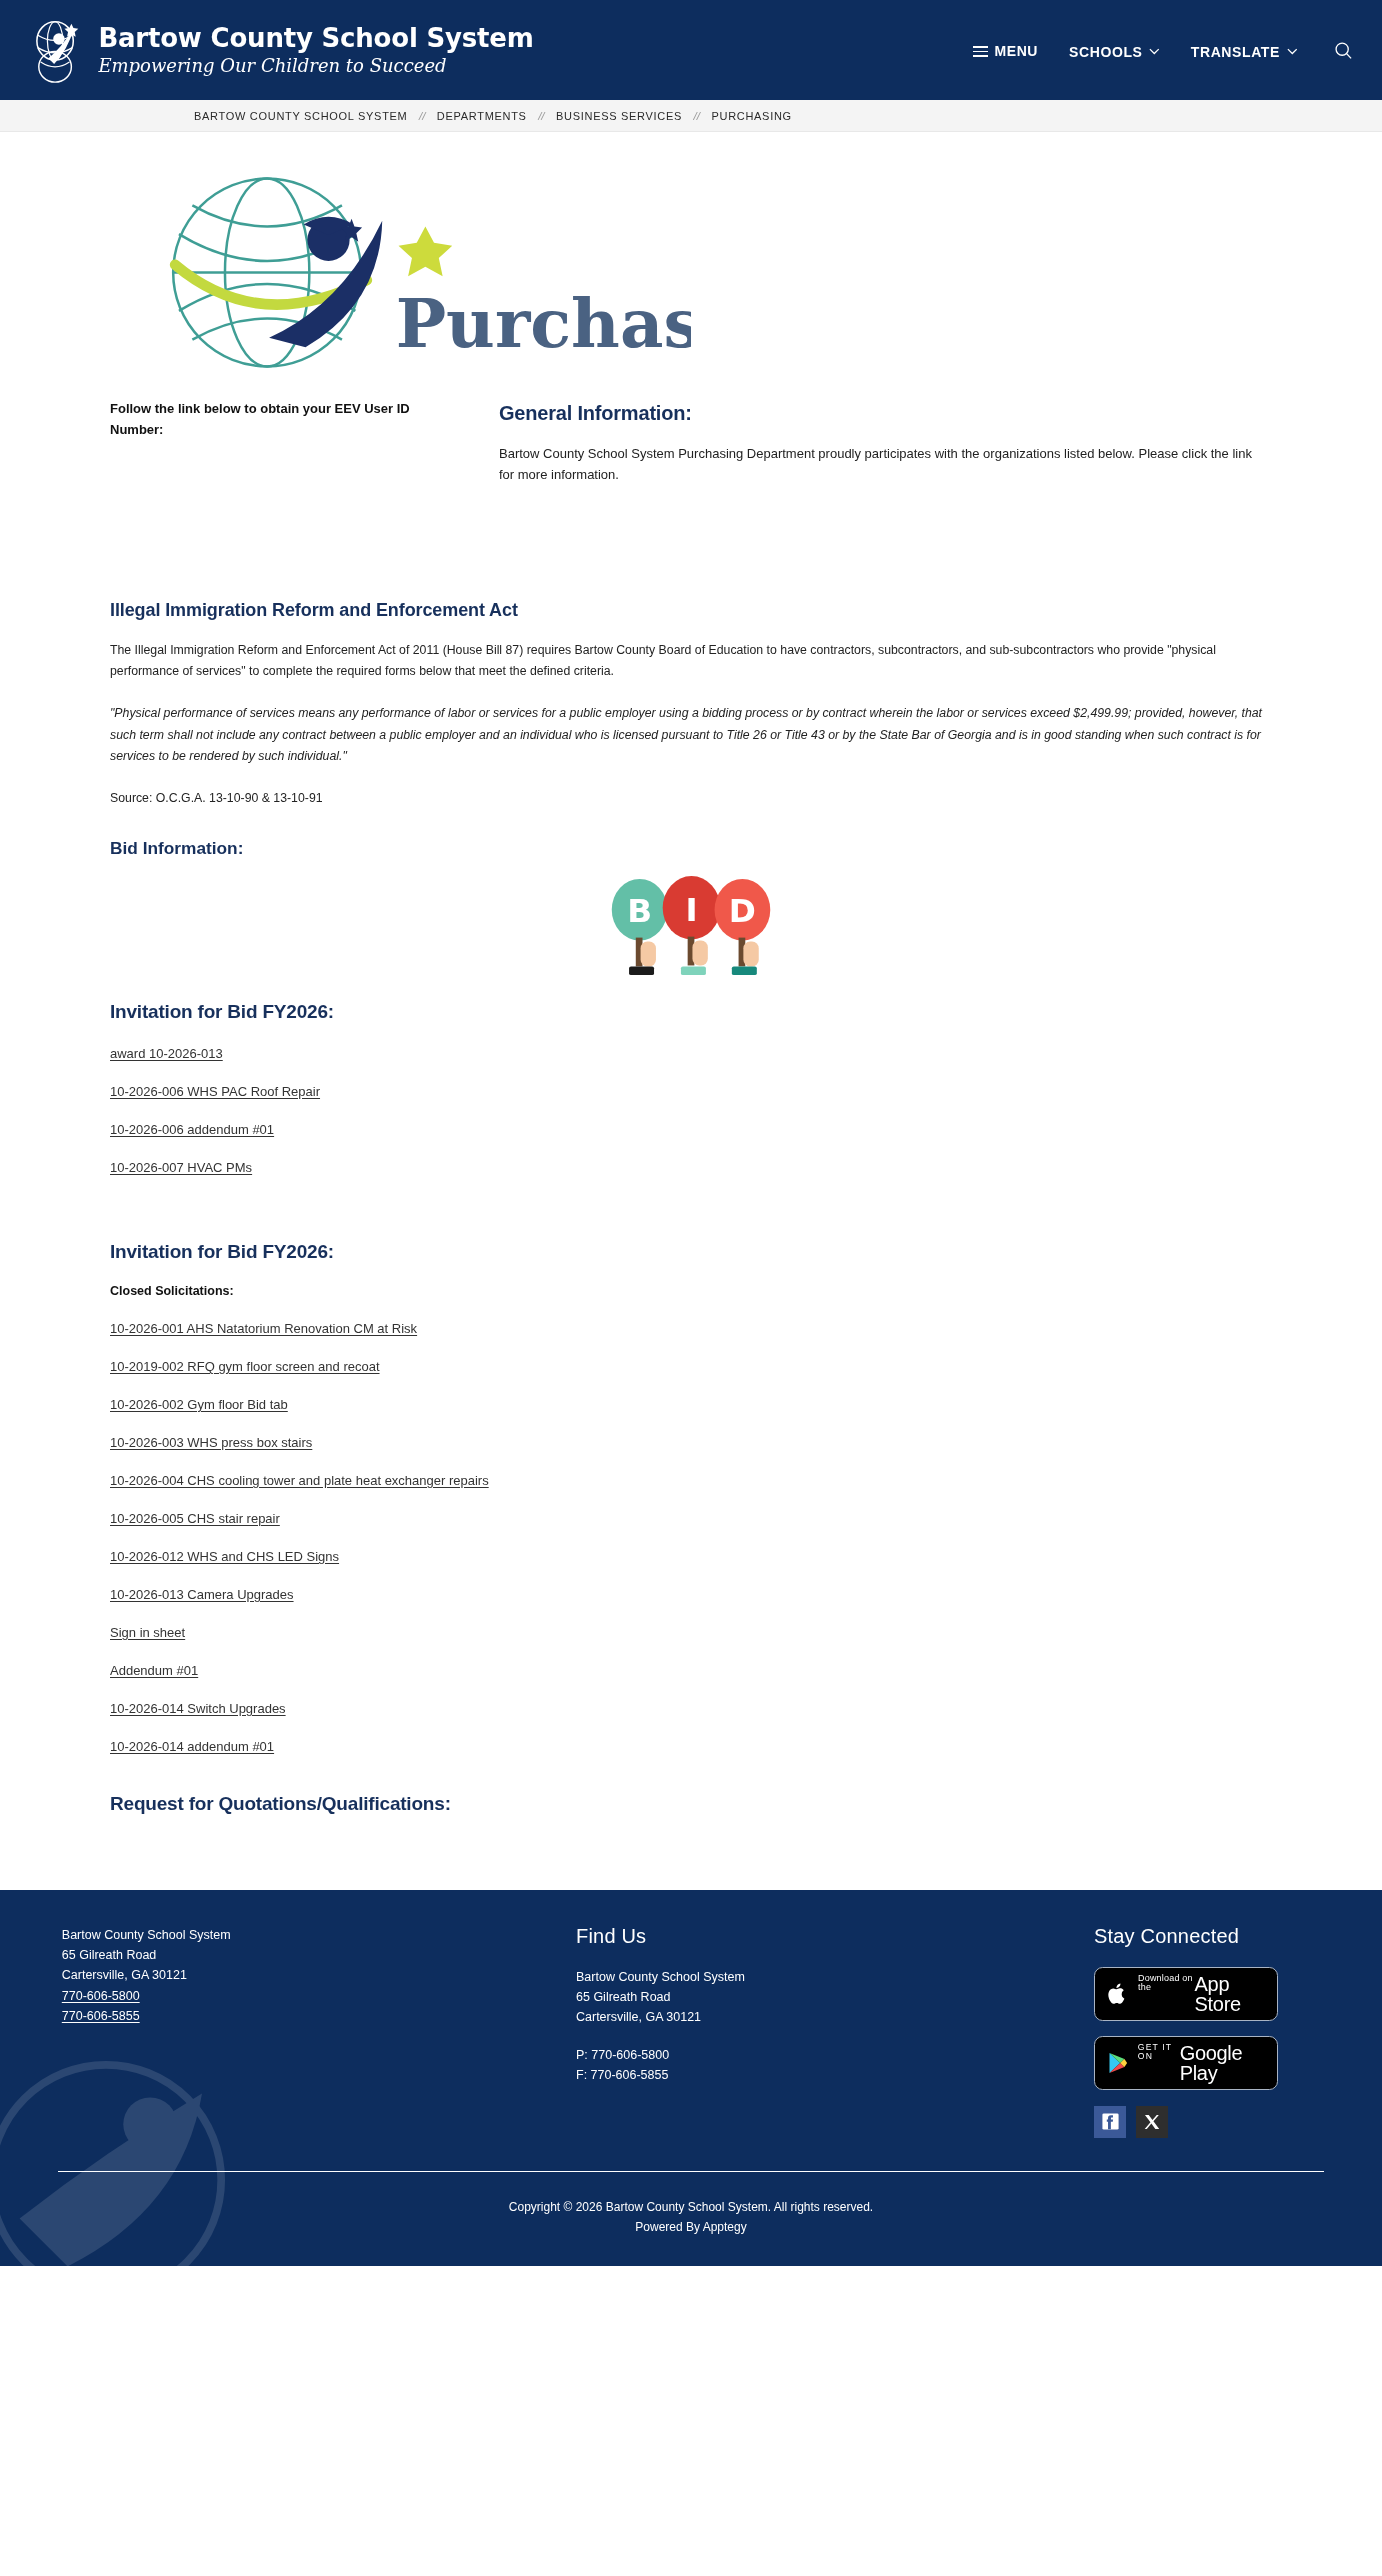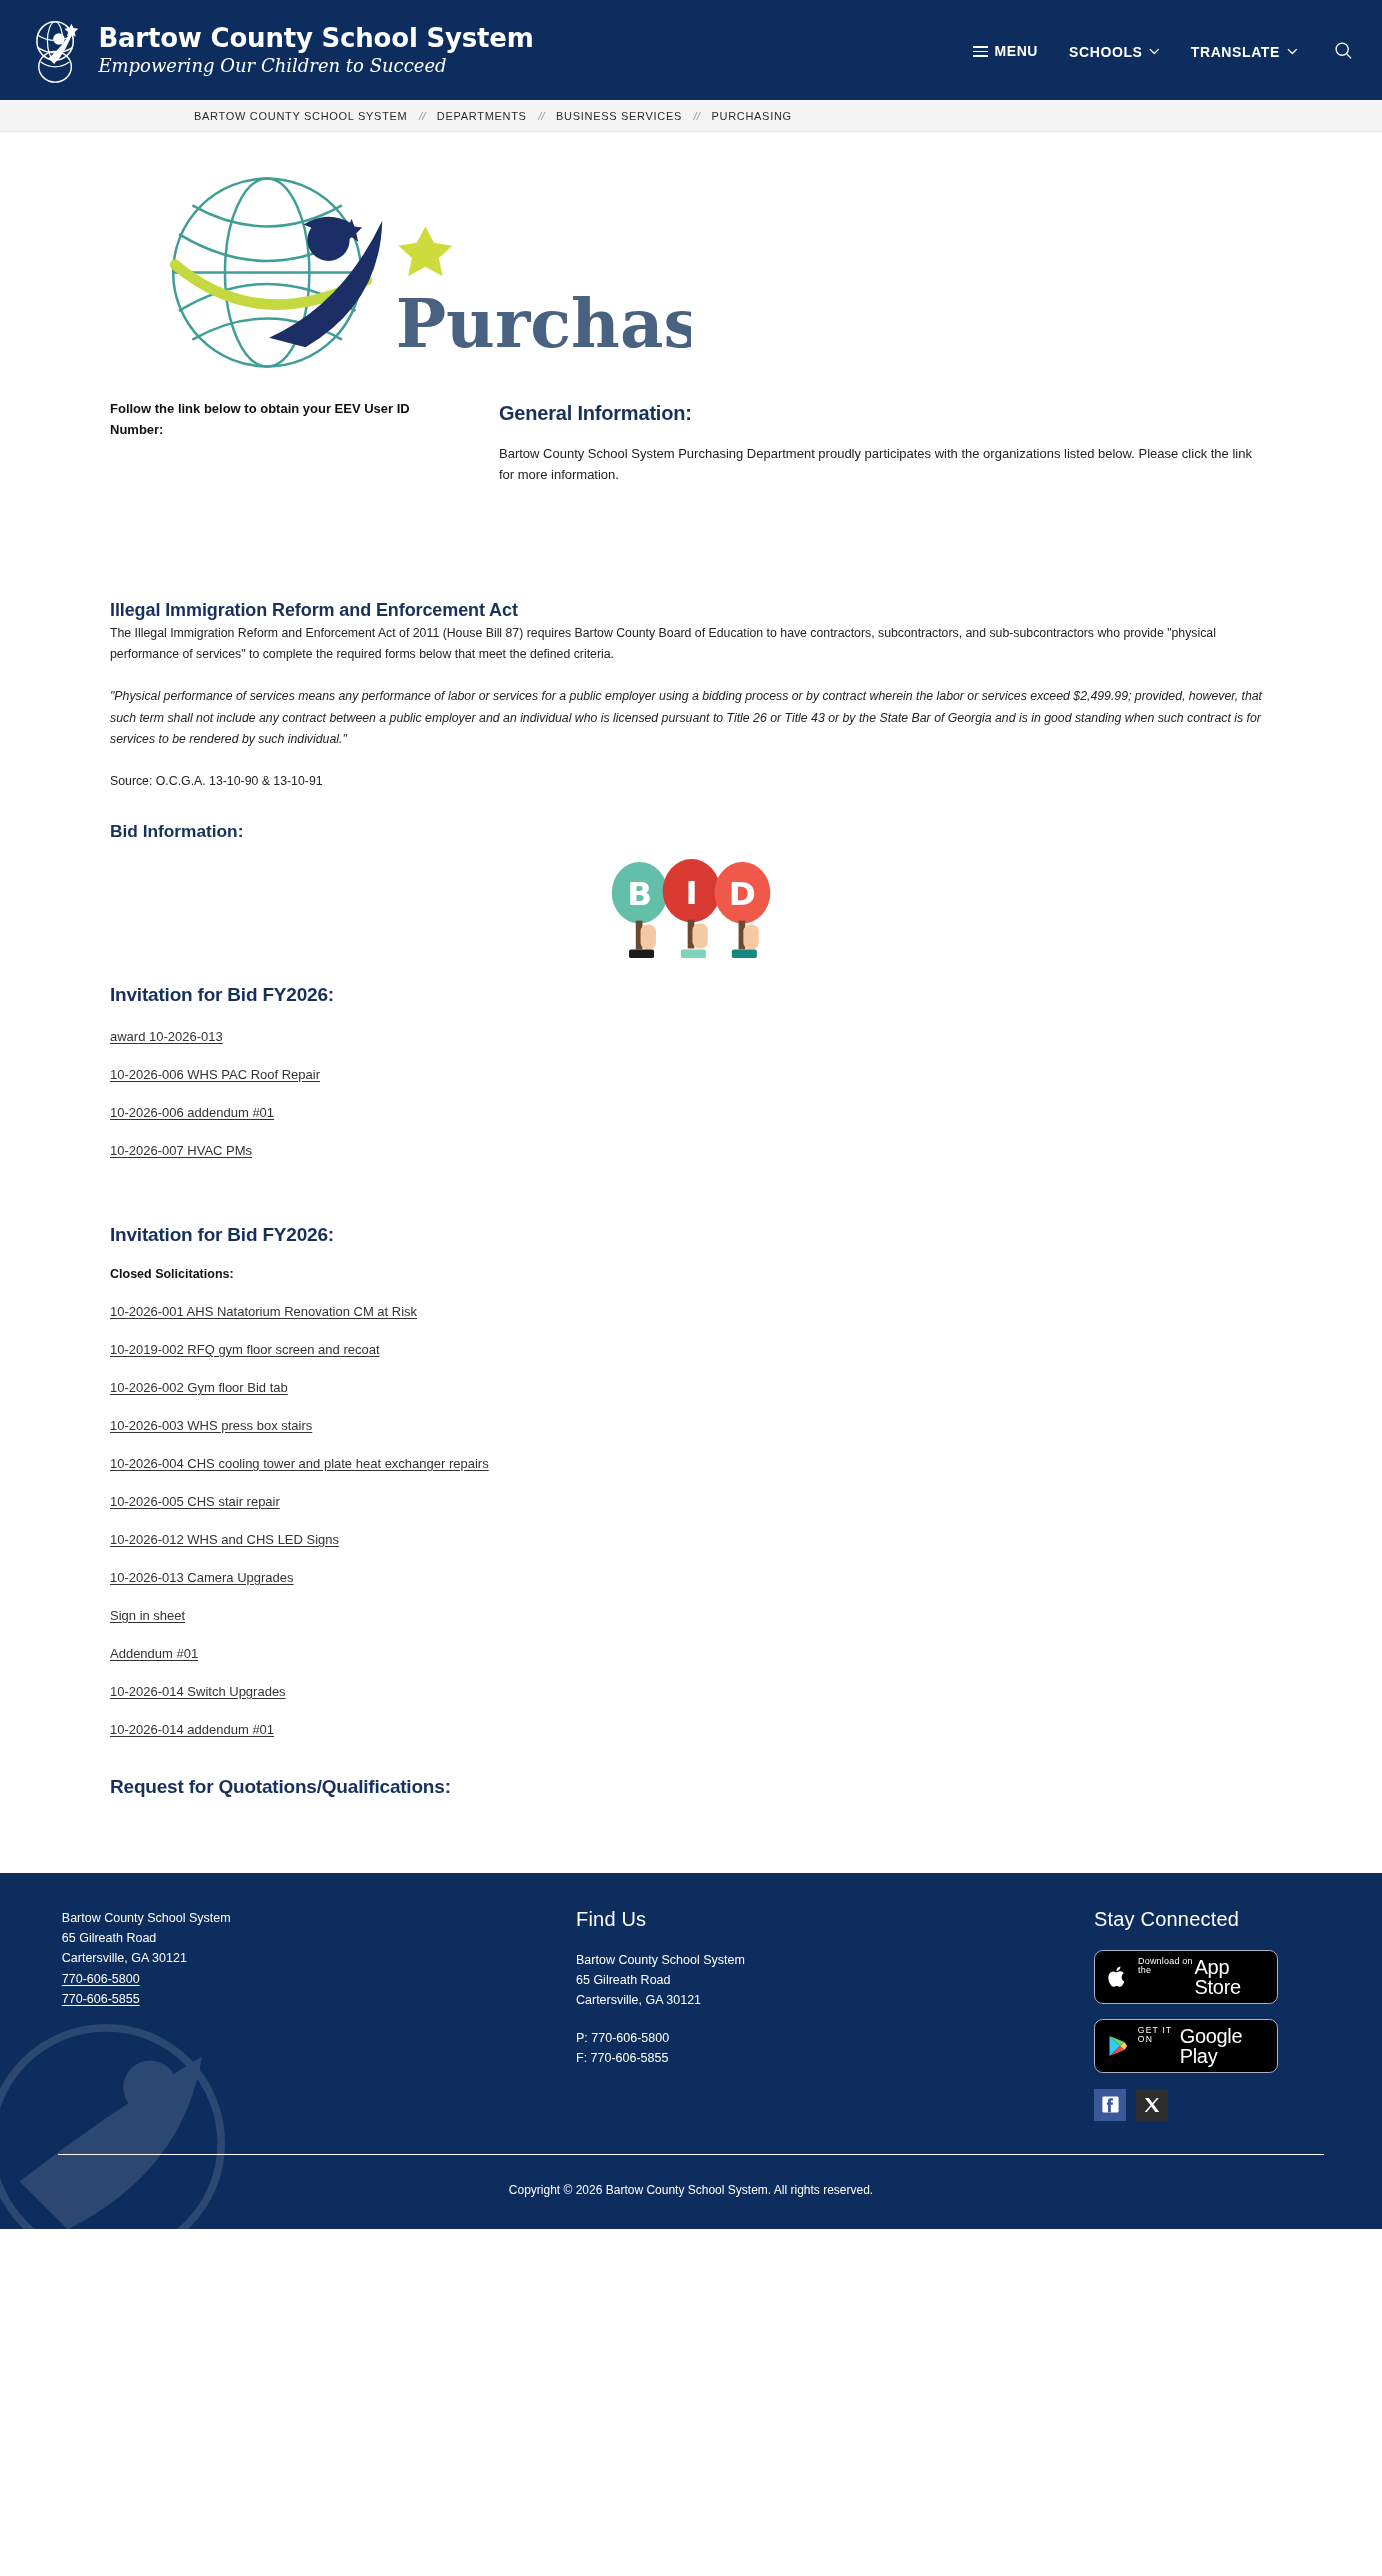--- a/index.html
+++ b/index.html
@@ -155,21 +155,21 @@
   .h3-blue {
     color: #17305c;
     font-size: 18px;
     font-weight: 700;
     letter-spacing: -0.1px;
   }
   .act-para {
     font-size: 12.3px;
     line-height: 1.72;
     color: #232323;
-    margin-top: 2px;
+    margin-top: 19px;
     max-width: 1147px;
   }
   .act-quote {
     font-size: 12.3px;
     font-style: italic;
     line-height: 1.76;
     color: #232323;
     margin-top: 21px;
     max-width: 1157px;
   }
@@ -534,15 +534,16 @@
           </svg>
         </div>
       </div>
     </div>
   </div>
 
   <div class="footer-divider"></div>
 
   <div class="footer-bottom">
     <div class="copy-line">Copyright © 2026 Bartow County School System. All rights reserved.</div>
+    <div class="powered-line">Powered By Apptegy</div>
   </div>
 </footer>
 
 
 </body></html>

